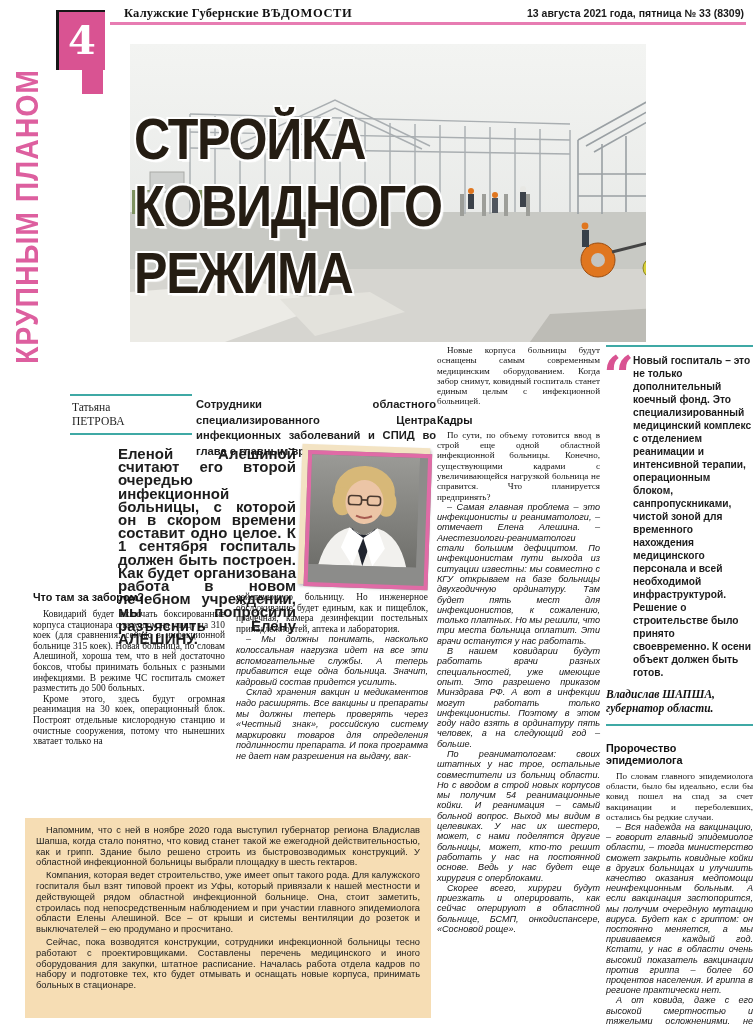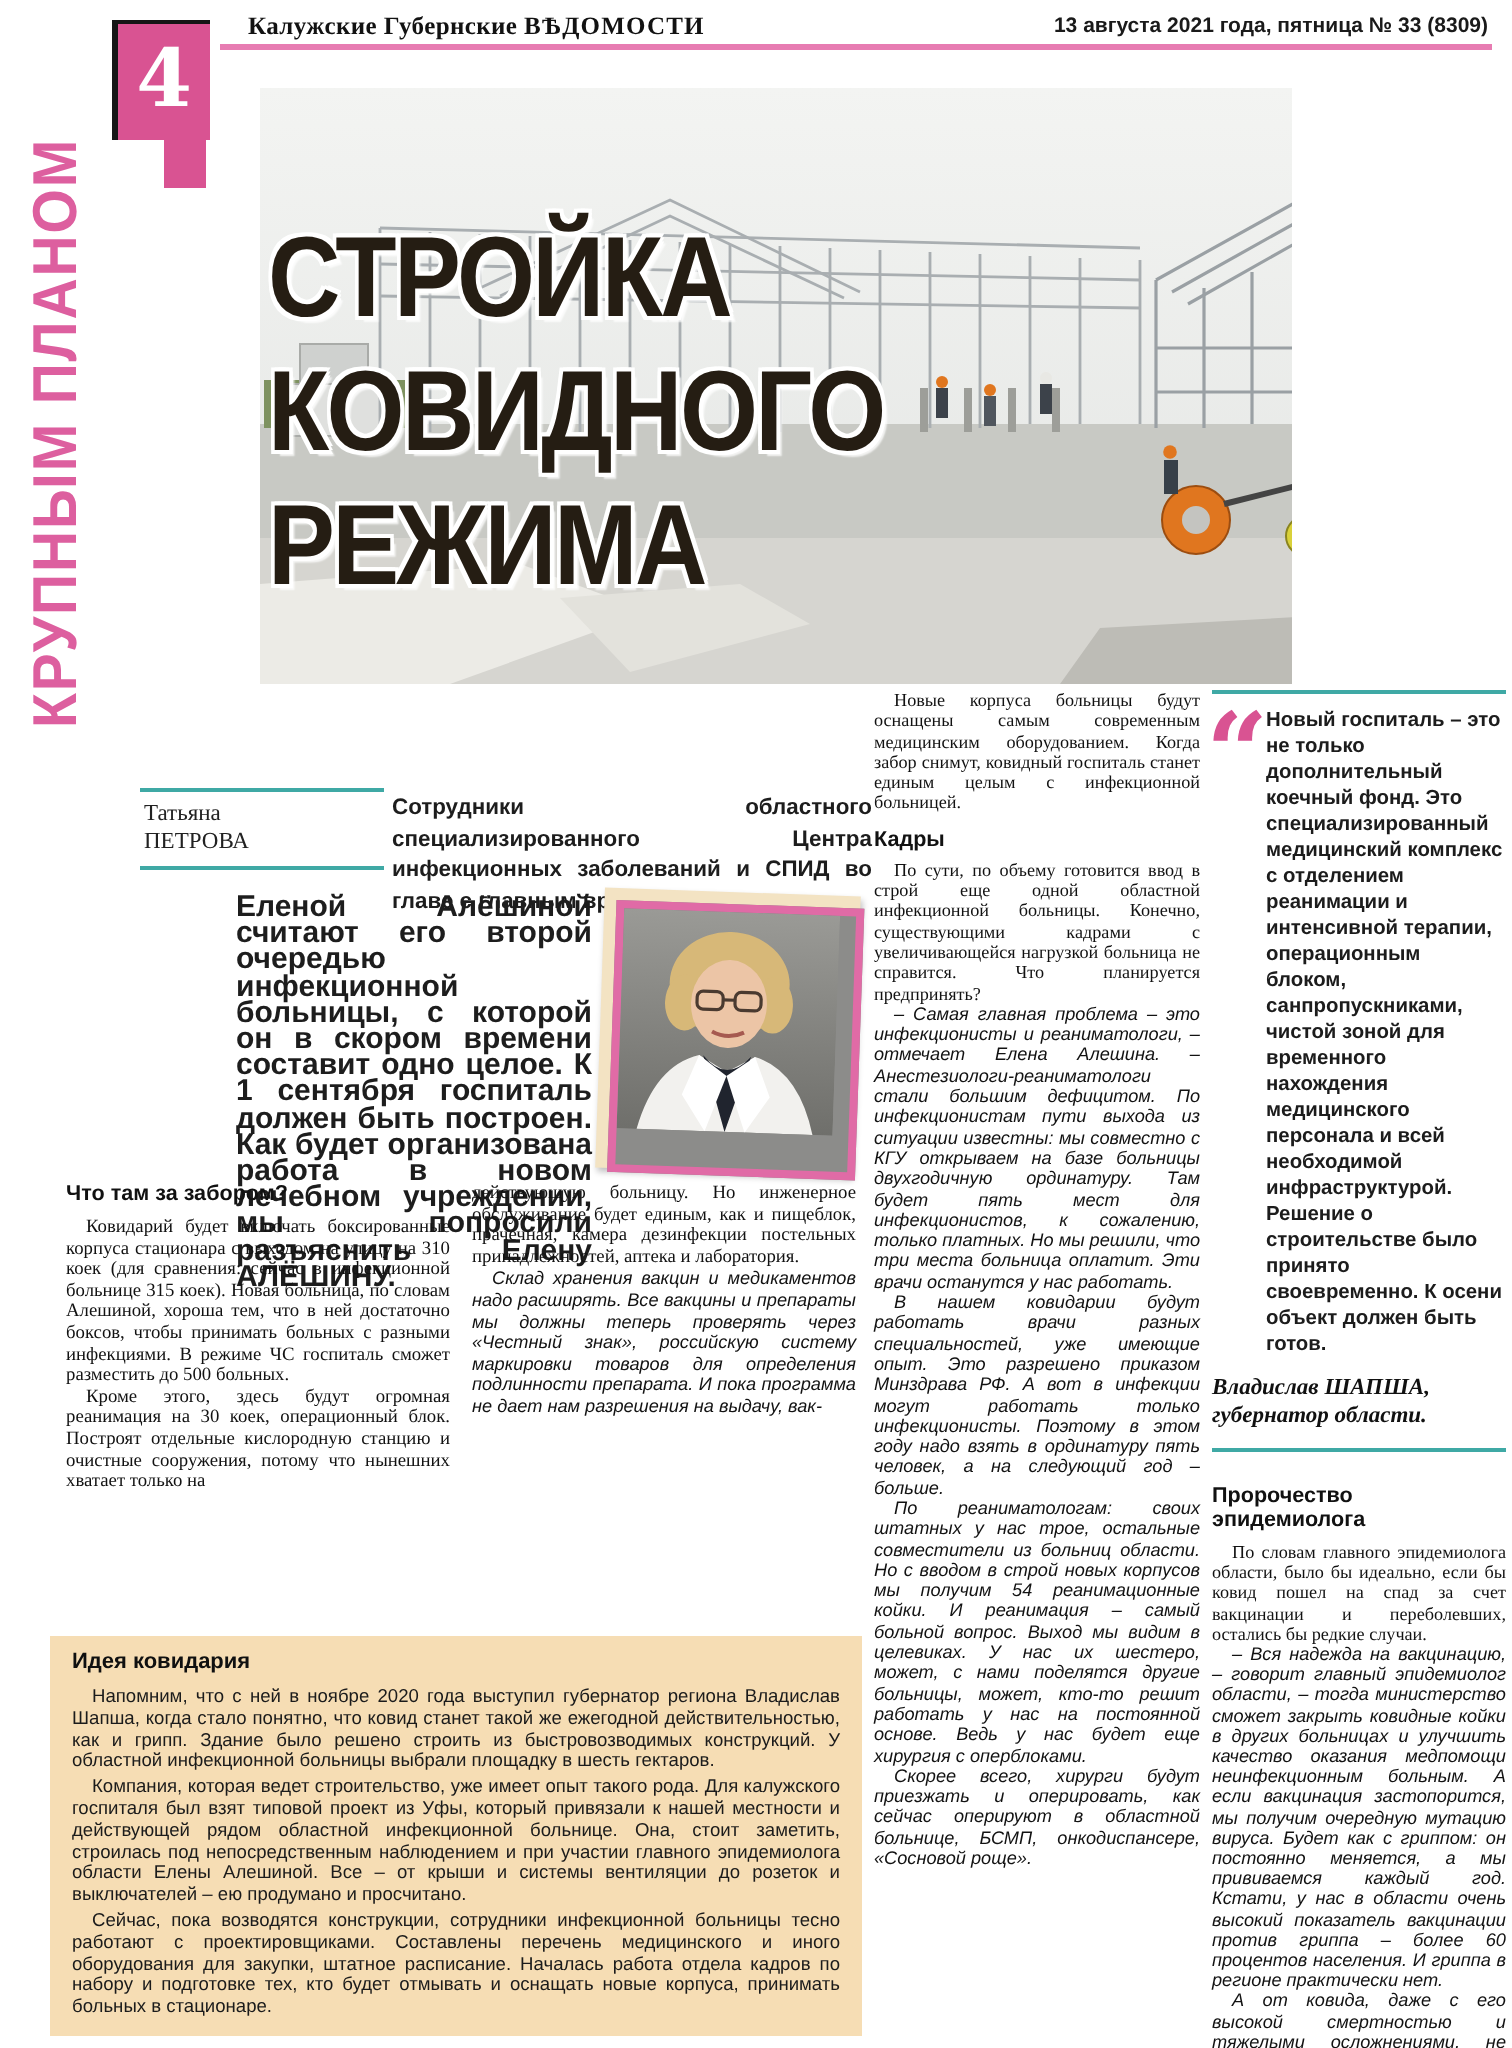--- a/index.html
+++ b/index.html
@@ -220,20 +220,21 @@
   <div class="lead lead2">Еленой Алёшиной считают его второй очередью инфекционной больницы, с которой он в скором времени составит одно целое. К 1 сентября госпиталь должен быть построен. Как будет организована работа в новом лечебном учреждении, мы попросили разъяснить Елену АЛЁШИНУ.</div>
 
   <section class="col col1">
     <h3>Что там за забором?</h3>
     <p class="ind">Ковидарий будет включать боксированные корпуса стационара с выходом на улицу на 310 коек (для сравнения: сейчас в инфекционной больнице 315 коек). Новая больница, по словам Алешиной, хороша тем, что в ней достаточно боксов, чтобы принимать больных с разными инфекциями. В режиме ЧС госпиталь сможет разместить до 500 больных.</p>
     <p class="ind">Кроме этого, здесь будут огромная реанимация на 30 коек, операционный блок. Построят отдельные кислородную станцию и очистные сооружения, потому что нынешних хватает только на</p>
   </section>
 
   <section class="col col2">
     <p>действующую больницу. Но инженерное обслуживание будет единым, как и пищеблок, прачечная, камера дезинфекции постельных принадлежностей, аптека и лаборатория.</p>
+    <p class="ind em">– Мы должны понимать, насколько колоссальная нагрузка идет на все эти вспомогательные службы. А теперь прибавится еще одна больница. Значит, кадровый состав придется усилить.</p>
     <p class="ind em">Склад хранения вакцин и медикаментов надо расширять. Все вакцины и препараты мы должны теперь проверять через «Честный знак», российскую систему маркировки товаров для определения подлинности препарата. И пока программа не дает нам разрешения на выдачу, вак-</p>
   </section>
 
   <section class="col col3">
     <p class="ind">Новые корпуса больницы будут оснащены самым современным медицинским оборудованием. Когда забор снимут, ковидный госпиталь станет единым целым с инфекционной больницей.</p>
     <h3>Кадры</h3>
     <p class="ind">По сути, по объему готовится ввод в строй еще одной областной инфекционной больницы. Конечно, существующими кадрами с увеличивающейся нагрузкой больница не справится. Что планируется предпринять?</p>
     <p class="ind em">– Самая главная проблема – это инфекционисты и реаниматологи, – отмечает Елена Алешина. – Анестезиологи-реаниматологи стали большим дефицитом. По инфекционистам пути выхода из ситуации известны: мы совместно с КГУ открываем на базе больницы двухгодичную ординатуру. Там будет пять мест для инфекционистов, к сожалению, только платных. Но мы решили, что три места больница оплатит. Эти врачи останутся у нас работать.</p>
     <p class="ind em">В нашем ковидарии будут работать врачи разных специальностей, уже имеющие опыт. Это разрешено приказом Минздрава РФ. А вот в инфекции могут работать только инфекционисты. Поэтому в этом году надо взять в ординатуру пять человек, а на следующий год – больше.</p>
     <p class="ind em">По реаниматологам: своих штатных у нас трое, остальные совместители из больниц области. Но с вводом в строй новых корпусов мы получим 54 реанимационные койки. И реанимация – самый больной вопрос. Выход мы видим в целевиках. У нас их шестеро, может, с нами поделятся другие больницы, может, кто-то решит работать у нас на постоянной основе. Ведь у нас будет еще хирургия с оперблоками.</p>
@@ -250,19 +251,18 @@
       </div>
     </div>
     <h3>Пророчество эпидемиолога</h3>
     <p class="ind">По словам главного эпидемиолога области, было бы идеально, если бы ковид пошел на спад за счет вакцинации и переболевших, остались бы редкие случаи.</p>
     <p class="ind em">– Вся надежда на вакцинацию, – говорит главный эпидемиолог области, – тогда министерство сможет закрыть ковидные койки в других больницах и улучшить качество оказания медпомощи неинфекционным больным. А если вакцинация застопорится, мы получим очередную мутацию вируса. Будет как с гриппом: он постоянно меняется, а мы прививаемся каждый год. Кстати, у нас в области очень высокий показатель вакцинации против гриппа – более 60 процентов населения. И гриппа в регионе практически нет.</p>
     <p class="ind em">А от ковида, даже с его высокой смертностью и тяжелыми осложнениями, не спешат прививаться. Но это такая инфекция, которая не закончится, пока все не привьются или не переболеют. Других вариантов нет. Ни один человек не останется вне ковида.</p>
 
   </section>
 
   <aside class="infobox">
-    <h3>Идея ковидария</h3>
     <p>Напомним, что с ней в ноябре 2020 года выступил губернатор региона Владислав Шапша, когда стало понятно, что ковид станет такой же ежегодной действительностью, как и грипп. Здание было решено строить из быстровозводимых конструкций. У областной инфекционной больницы выбрали площадку в шесть гектаров.</p>
     <p>Компания, которая ведет строительство, уже имеет опыт такого рода. Для калужского госпиталя был взят типовой проект из Уфы, который привязали к нашей местности и действующей рядом областной инфекционной больнице. Она, стоит заметить, строилась под непосредственным наблюдением и при участии главного эпидемиолога области Елены Алешиной. Все – от крыши и системы вентиляции до розеток и выключателей – ею продумано и просчитано.</p>
     <p>Сейчас, пока возводятся конструкции, сотрудники инфекционной больницы тесно работают с проектировщиками. Составлены перечень медицинского и иного оборудования для закупки, штатное расписание. Началась работа отдела кадров по набору и подготовке тех, кто будет отмывать и оснащать новые корпуса, принимать больных в стационаре.</p>
   </aside>
 
 </div>
 
 </body></html>

